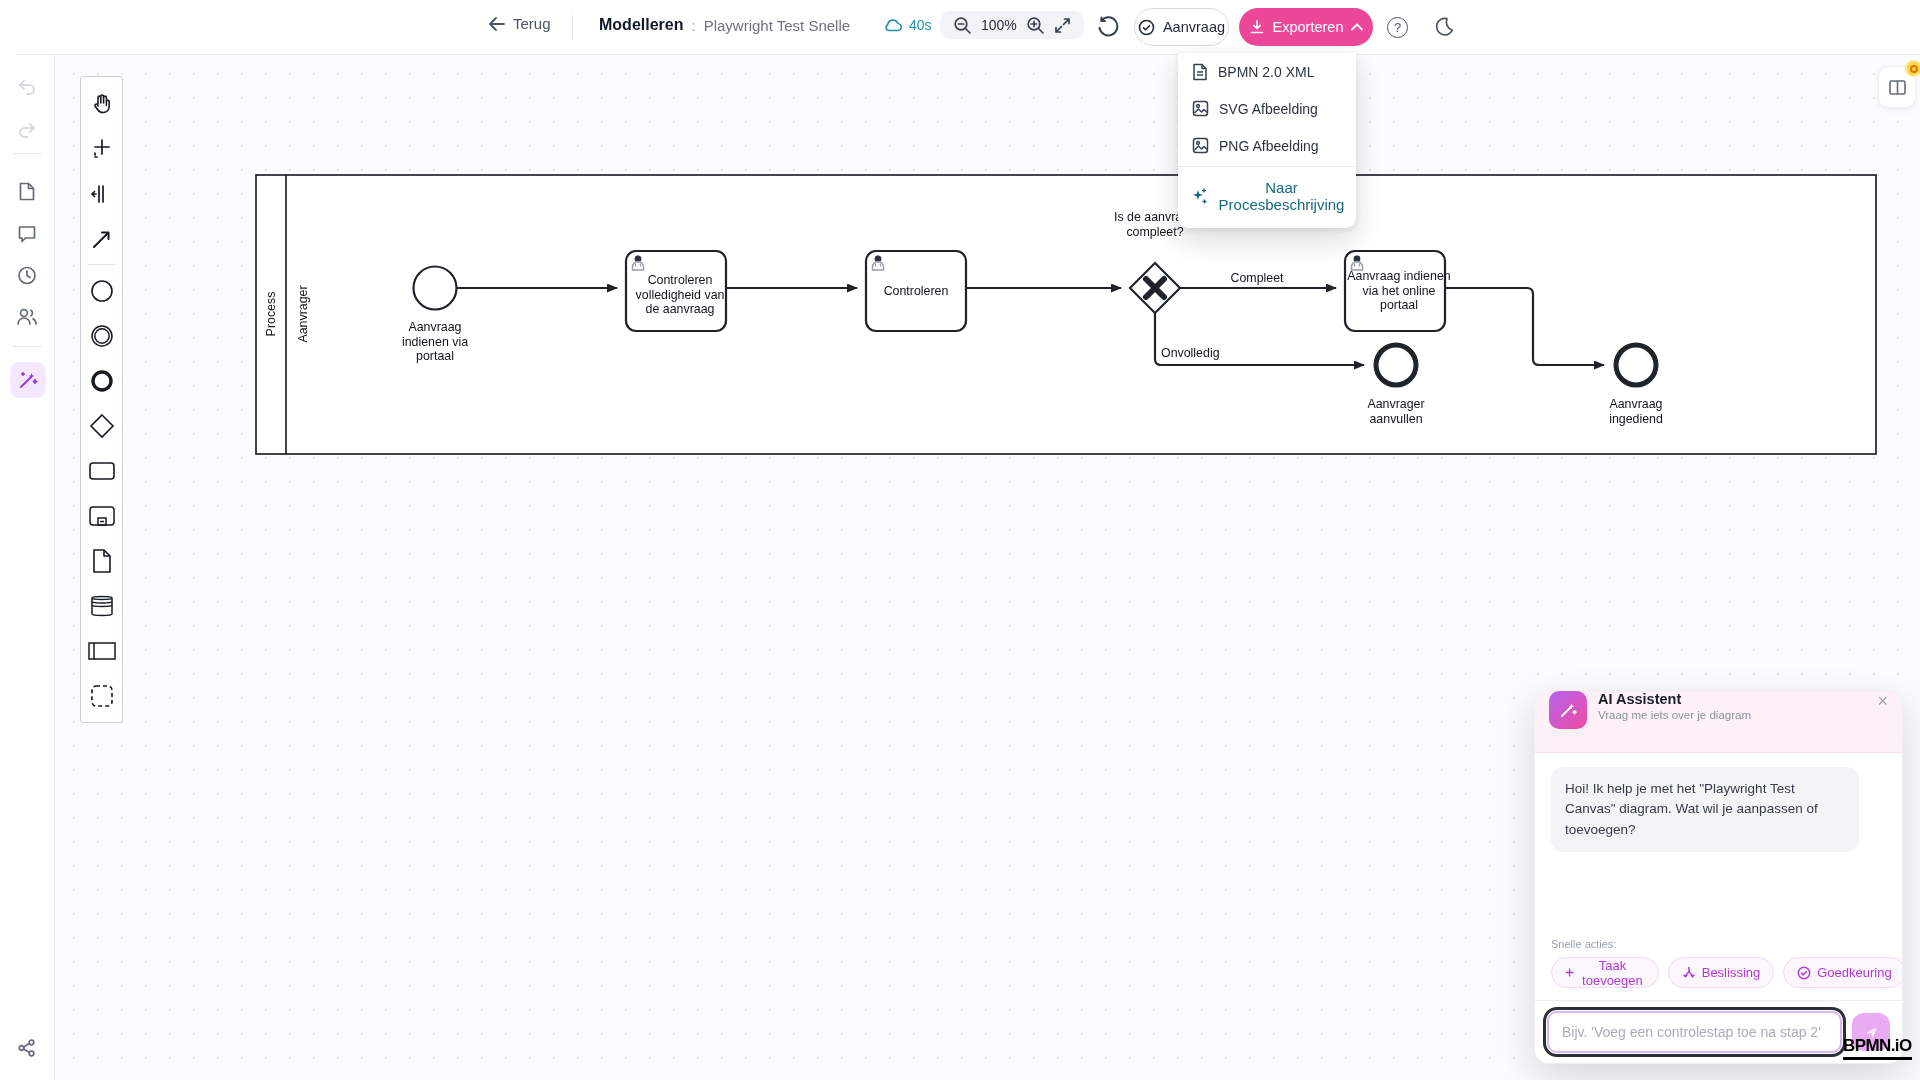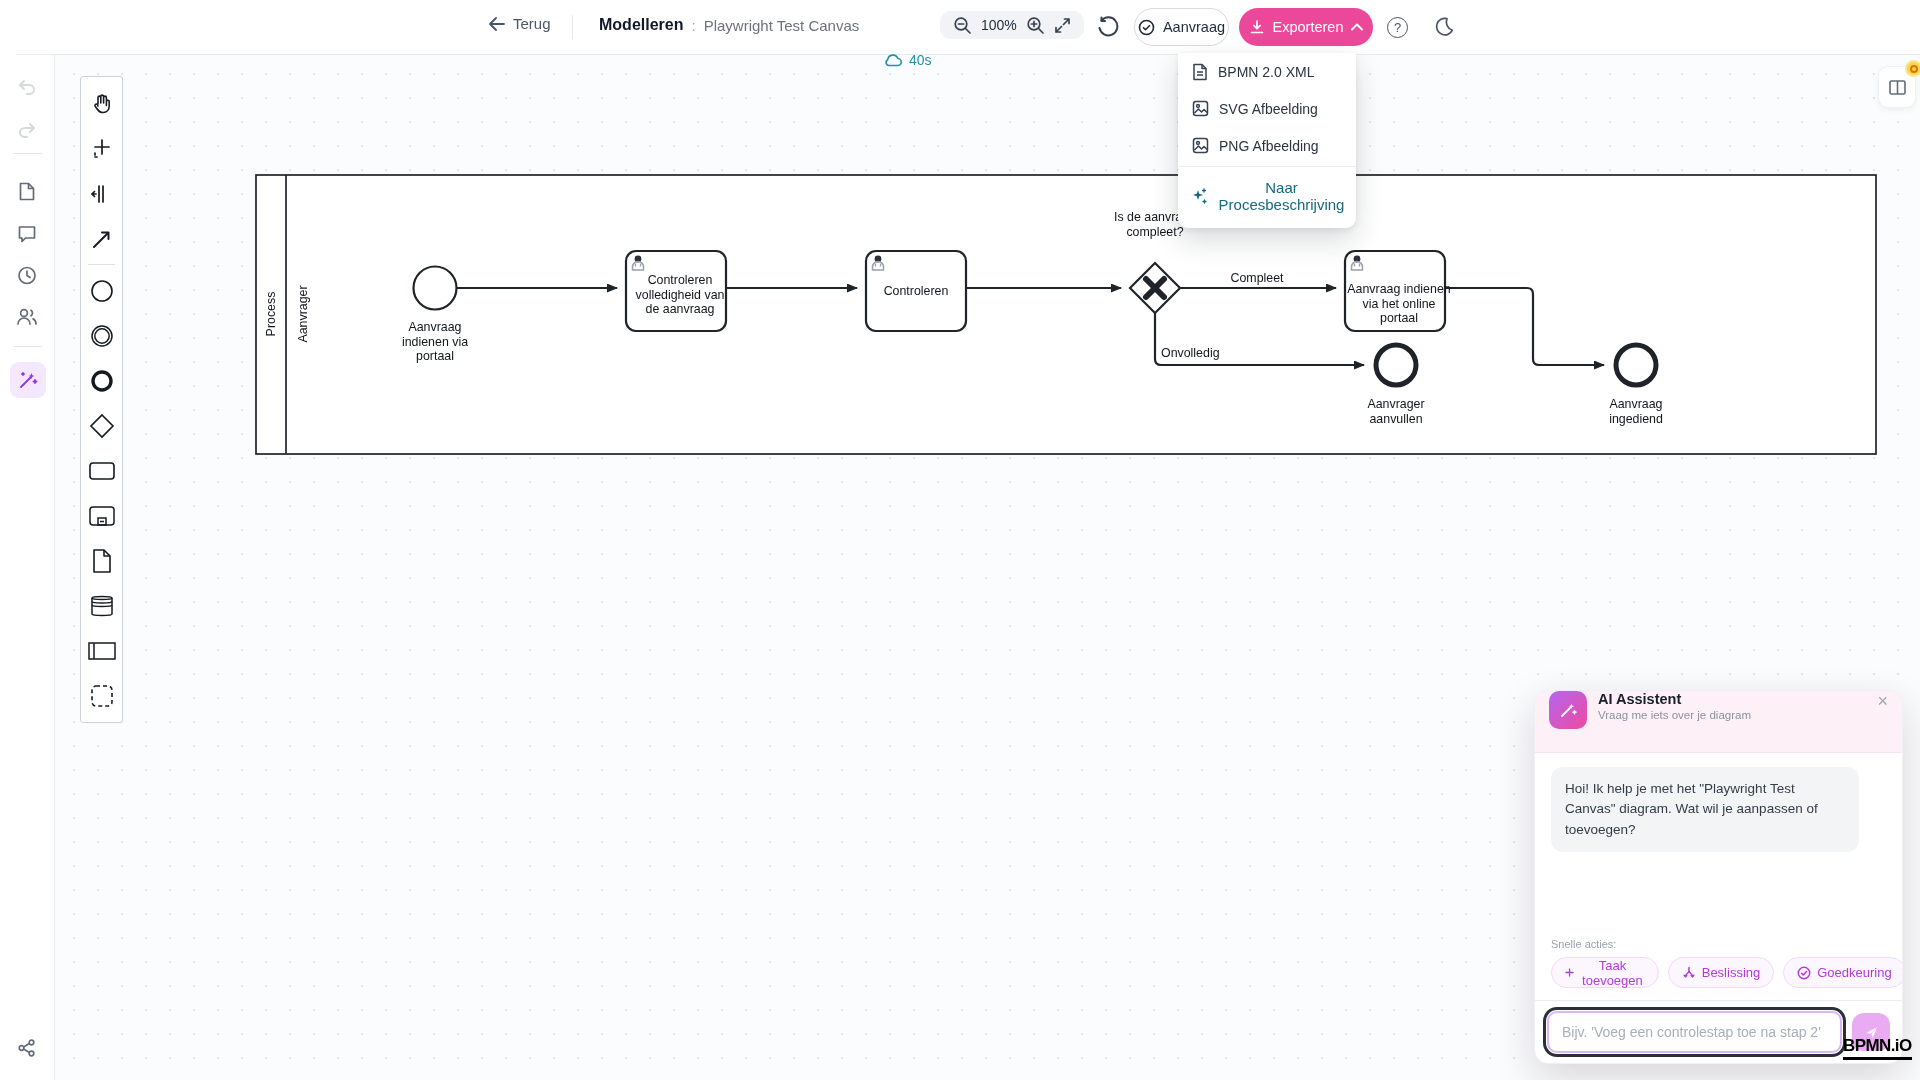--- a/index.html
+++ b/index.html
@@ -10,21 +10,21 @@
 
   
   #header { position:absolute; left:16px; top:0; width:1920px; height:55px; background:#fff;
             border-bottom:1px solid #e8eaee; z-index:30; }
   .hitem { position:absolute; display:flex; align-items:center; gap:8px; }
   .hback { color:#4b5563; font-size:15px; cursor:pointer; }
   .vdiv { position:absolute; width:1px; height:24px; background:#e5e7eb; top:15px; }
   .hmode { color:#111827; font-size:16px; font-weight:700; }
   .hsep  { color:#9ca3af; font-size:15px; }
   .htitle{ color:#6b7280; font-size:15px; }
-  .hsave { color:#2491a5; font-size:14px; gap:6px;margin-top:35px; }
+  .hsave { color:#2491a5; font-size:14px; gap:6px; }
   .zoompill { position:absolute; left:924px; top:11px; height:28px; width:144px; background:#f1f3f6;
               border-radius:10px; display:flex; align-items:center; justify-content:space-around; padding:0 8px; }
   .zoomtext { font-size:14px; color:#1f2937; }
   .btn { display:flex; align-items:center; justify-content:center; gap:8px; border-radius:19px;
          font-size:14.5px; cursor:pointer; }
   .btn-validate { position:absolute; left:1118px; top:8px; height:38px; width:95px; background:#fff;
                   border:1px solid #d7dbe0; color:#1f2937; }
   .btn-export { position:absolute; left:1223px; top:8px; height:38px; width:134px;
                 background:#ec4899; color:#fff; border:none; }
   .iconbtn { background:none; border:none; cursor:pointer; display:flex; align-items:center; }
@@ -150,21 +150,21 @@
   </svg>
 
   <div class="vlabel" style="left:271px; top:314px;">Process</div>
   <div class="vlabel" style="left:303px; top:314px;">Aanvrager</div>
   <div class="dlabel" style="left:385px; top:320px; width:100px;">Aanvraag indienen via portaal</div>
   <div class="dlabel dflex" style="left:628px; top:256px; width:104px; height:78px;">Controleren volledigheid van de aanvraag</div>
   <div class="dlabel dflex" style="left:868px; top:252px; width:96px; height:78px;">Controleren</div>
   <div class="dlabel" style="left:1103px; top:210px; width:104px;">Is de aanvraag compleet?</div>
   <div class="dlabel" style="left:1210px; top:271px; width:94px;">Compleet</div>
   <div class="dlabel" style="left:1161px; top:346px; width:90px; text-align:left;">Onvolledig</div>
-  <div class="dlabel dflex" style="left:1347px; top:252px; width:104px; height:78px;margin-top:13px;">Aanvraag indienen via het online portaal</div>
+  <div class="dlabel dflex" style="left:1347px; top:252px; width:104px; height:78px;">Aanvraag indienen via het online portaal</div>
   <div class="dlabel" style="left:1346px; top:397px; width:100px;">Aanvrager aanvullen</div>
   <div class="dlabel" style="left:1586px; top:397px; width:100px;">Aanvraag ingediend</div>
 
   <div id="palette">
     <div class="pal-entry">
       <svg width="24" height="24" viewBox="0 0 24 24" fill="none" stroke="#161b22" stroke-width="1.6" stroke-linecap="round" stroke-linejoin="round">
           <path d="M8 12 V5.5 a1.4 1.4 0 0 1 2.8 0 V11 M10.8 11 V4.5 a1.4 1.4 0 0 1 2.8 0 V11 M13.6 11 V5.5 a1.4 1.4 0 0 1 2.8 0 V13.5 M16.4 9.5 a1.4 1.4 0 0 1 2.8 .5 V14 c0 4-2.5 6.5-6 6.5 c-3 0-4.5-1-6-3.5 L5 14 a1.5 1.5 0 0 1 2.6-1.4 L8 14"></path>
         </svg>
     </div>
     <div class="pal-entry">
@@ -304,21 +304,21 @@
     <div class="hitem hback" style="left:472px; top:15px;">
       <svg width="17" height="14" viewBox="0 0 17 14" fill="none" stroke="#4b5563" stroke-width="1.8" stroke-linecap="round" stroke-linejoin="round">
           <path d="M8 1 2 7 l6 6 M2 7 h14"></path>
         </svg>
       <span>Terug</span>
     </div>
     <div class="vdiv" style="left:556px;"></div>
     <div class="hitem" style="left:583px; top:16px;align-items:center;">
       <span class="hmode">Modelleren</span>
       <span class="hsep">:</span>
-      <span class="htitle">Playwright Test Canvas</span>
+      <span class="htitle">Playwright Test Snelle</span>
     </div>
     <div class="hitem hsave" style="left:868px; top:17px;">
       <svg width="19" height="14" viewBox="0 0 19 14" fill="none" stroke="#2491a5" stroke-width="1.6" stroke-linejoin="round">
           <path d="M5 12.5 h8.5 a3.5 3.5 0 0 0 .4-7 A5.3 5.3 0 0 0 3.7 6.7 A3.1 3.1 0 0 0 5 12.5 Z"></path>
         </svg>
       <span>40s</span>
     </div>
     <div class="zoompill">
       <button class="iconbtn">
         <svg width="19" height="19" viewBox="0 0 19 19" fill="none" stroke="#374151" stroke-width="1.7" stroke-linecap="round">

